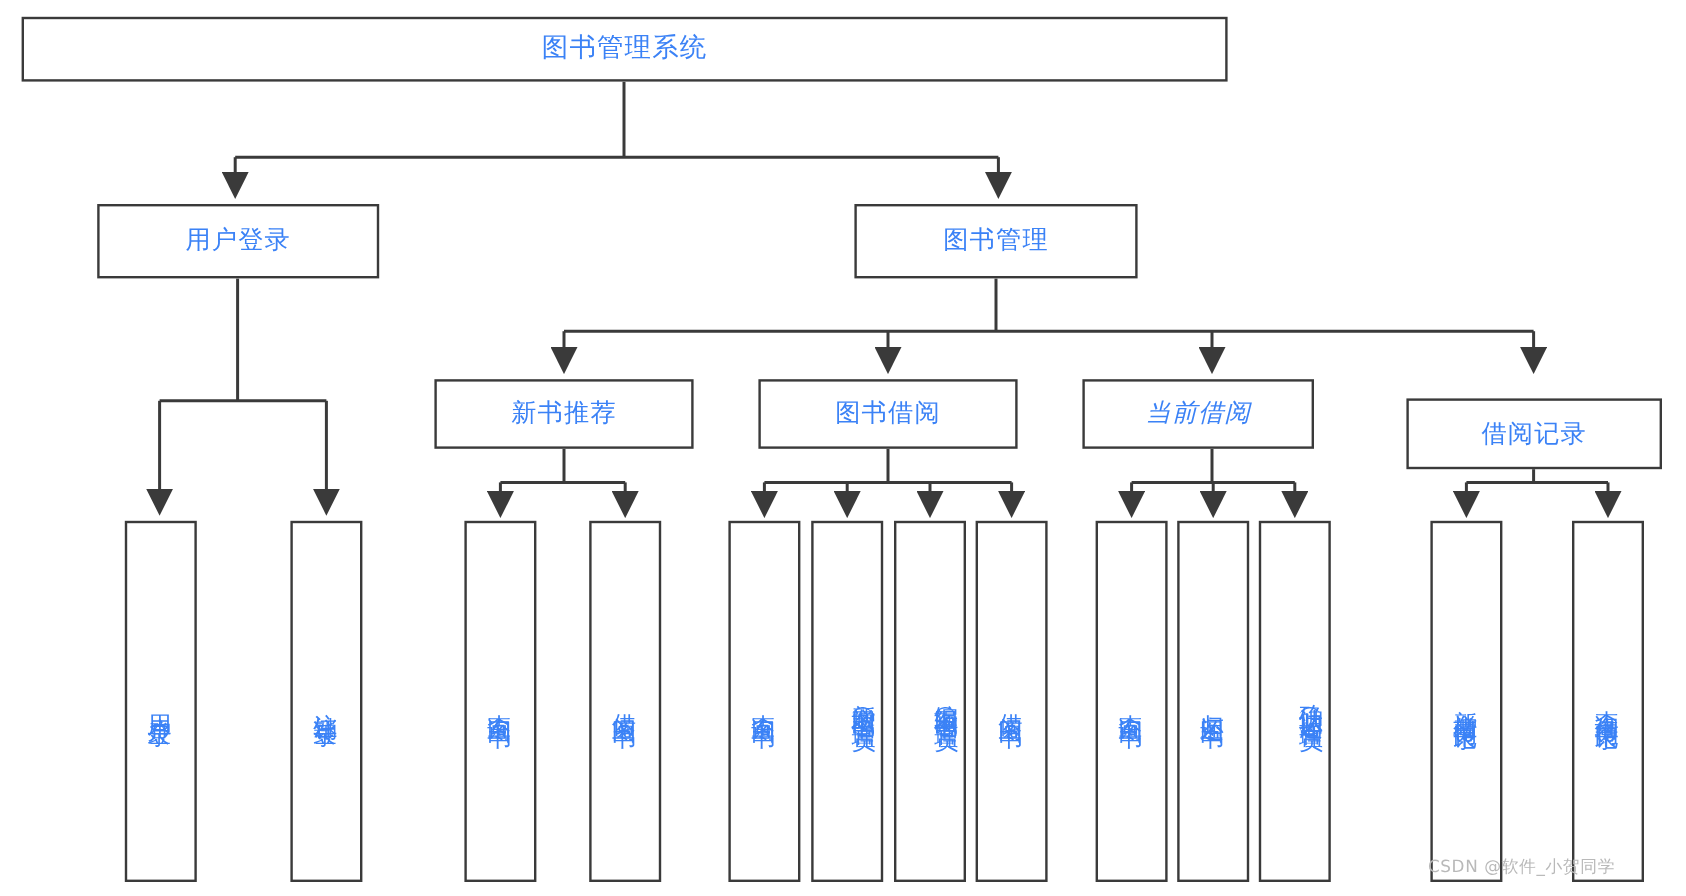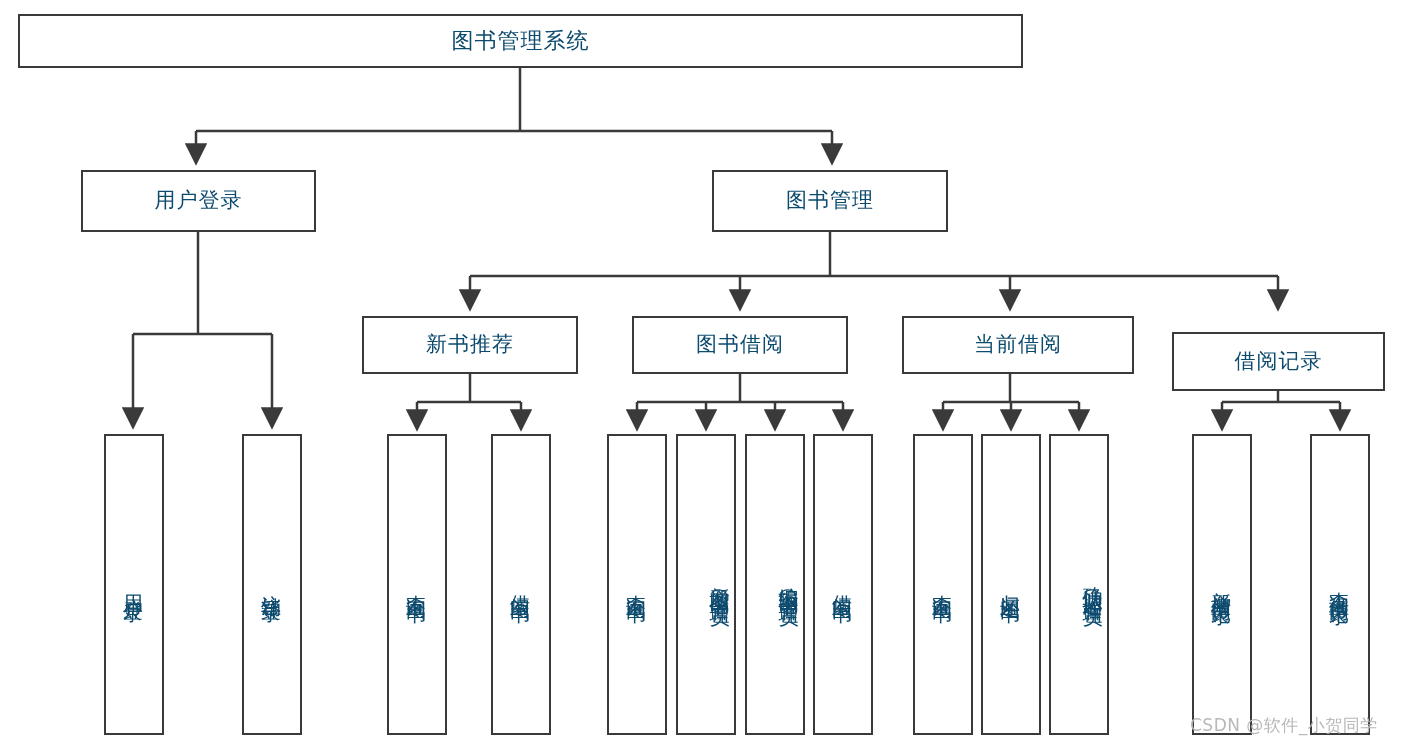--- a/index.html
+++ b/index.html
@@ -24,21 +24,21 @@
     top: 0;
     width: 1405px;
     height: 747px;
     pointer-events: none;
   }
   .node {
     position: absolute;
     box-sizing: border-box;
     border: 2.5px solid #3a3a3a;
     background: #ffffff;
-    color: #0c4a6e;
+    color: #3b82f6;
     display: flex;
     align-items: center;
     justify-content: center;
     text-align: center;
   }
   .node.h {
     font-size: 21px;
     letter-spacing: 1px;
     line-height: 1.2;
   }
@@ -56,21 +56,21 @@
     align-items: flex-start;
     justify-content: center;
   }
   .node.v .vtext {
     writing-mode: vertical-rl;
     text-orientation: upright;
     white-space: nowrap;
   }
   .watermark {
     position: absolute;
-    font-size: 17px;
+    font-size: 14px;
     color: #b9b9b9;
     white-space: nowrap;
     letter-spacing: 0.5px;
   }
 </style>
 </head>
 <body>
 
 <div id="canvas">
 
@@ -134,21 +134,21 @@
   <div class="node h" style="left:362px; top:316px; width:216px; height:58px;">
     <span>新书推荐</span>
   </div>
 
   <div class="node h" style="left:712px; top:170px; width:236px; height:62px;">
     <span>图书管理</span>
   </div>
   <div class="node h" style="left:632px; top:316px; width:216px; height:58px;align-items:center;">
     <span>图书借阅</span>
   </div>
-  <div class="node h" style="left:902px; top:316px; width:232px; height:58px;">
+  <div class="node h" style="left:902px; top:316px; width:193px; height:58px;font-style:italic;">
     <span>当前借阅</span>
   </div>
   <div class="node h" style="left:1172px; top:332px; width:213px; height:59px;">
     <span>借阅记录</span>
   </div>
 
   <div class="node v" style="left:104px; top:434px; width:60px; height:301px;">
     <span class="vtext">用户登录</span>
   </div>
   <div class="node v" style="left:242px; top:434px; width:60px; height:301px;">

